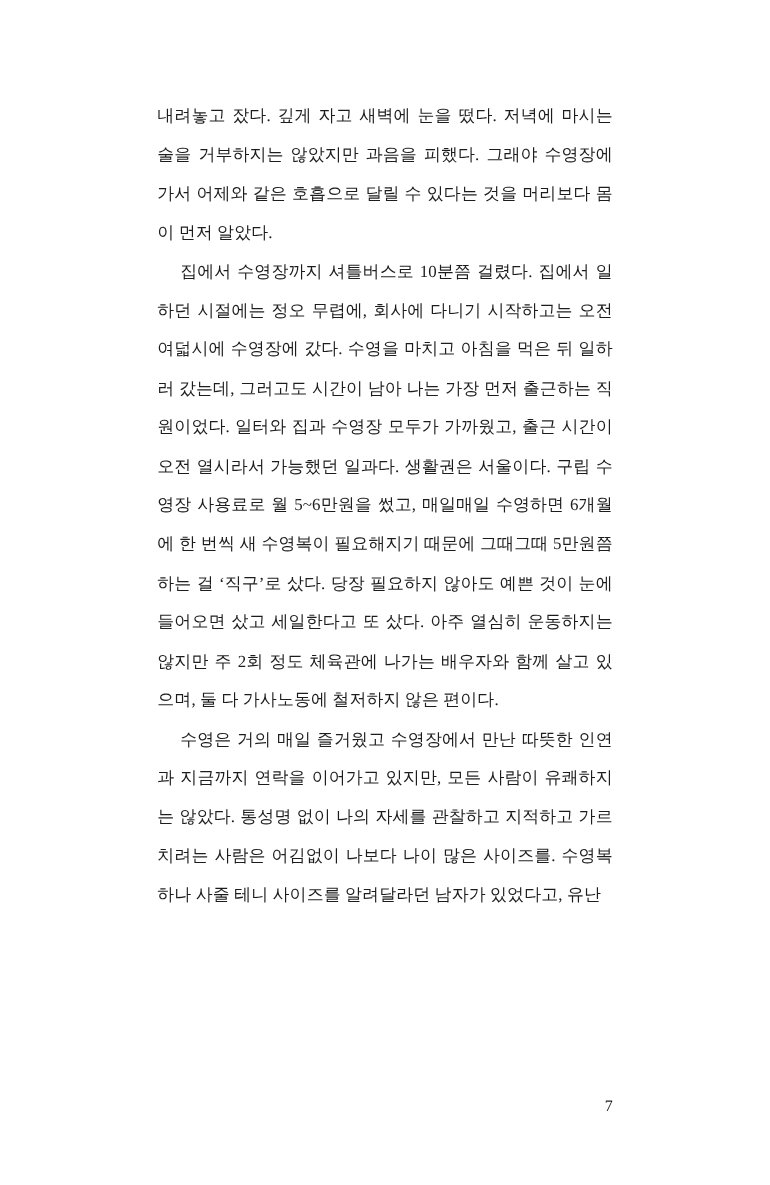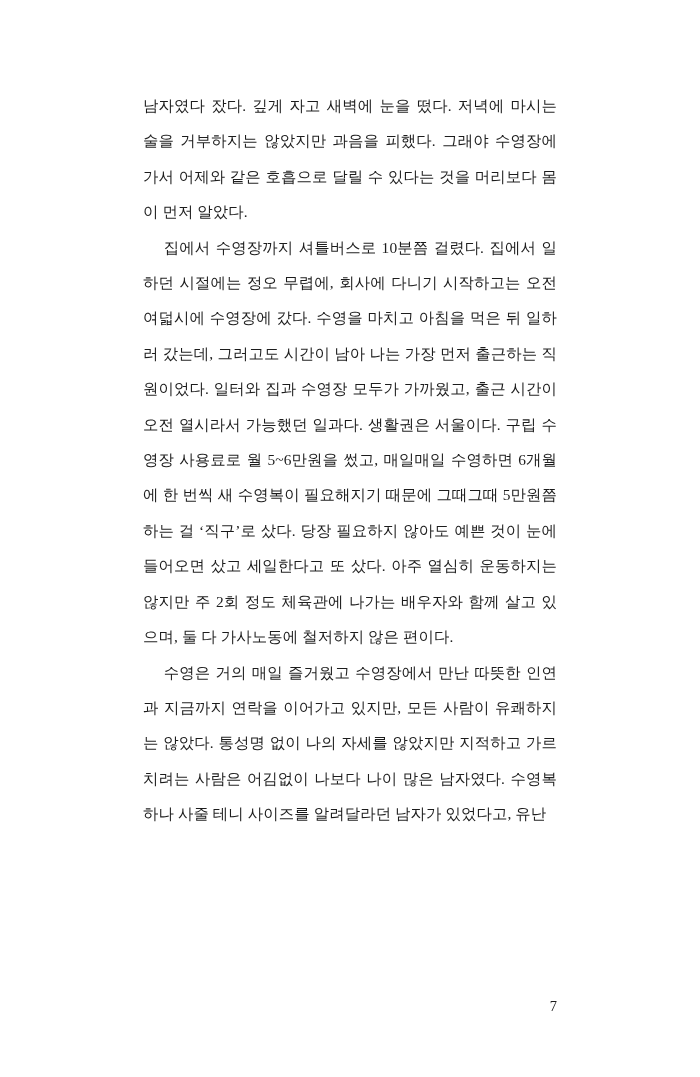--- a/index.html
+++ b/index.html
@@ -49,18 +49,18 @@
     font-size: 14.5px;
     color: #1c1c1c;
     text-align: right;
   }
 </style>
 </head>
 <body>
 
 <div class="page">
   <div class="text-block">
-    <p class="para">남자였다 잤다. 깊게 자고 새벽에 눈을 떴다. 저녁에 마시는 술을 거부하지는 않았지만 과음을 피했다. 그래야 수영장에 가서 어제와 같은 호흡으로 달릴 수 있다는 것을 머리보다 몸이 먼저 알았다.</p>
+    <p class="para">내려놓고 잤다. 깊게 자고 새벽에 눈을 떴다. 저녁에 마시는 술을 거부하지는 않았지만 과음을 피했다. 그래야 수영장에 가서 어제와 같은 호흡으로 달릴 수 있다는 것을 머리보다 몸이 먼저 알았다.</p>
     <p class="para indent">집에서 수영장까지 셔틀버스로 10분쯤 걸렸다. 집에서 일하던 시절에는 정오 무렵에, 회사에 다니기 시작하고는 오전 여덟시에 수영장에 갔다. 수영을 마치고 아침을 먹은 뒤 일하러 갔는데, 그러고도 시간이 남아 나는 가장 먼저 출근하는 직원이었다. 일터와 집과 수영장 모두가 가까웠고, 출근 시간이 오전 열시라서 가능했던 일과다. 생활권은 서울이다. 구립 수영장 사용료로 월 5~6만원을 썼고, 매일매일 수영하면 6개월에 한 번씩 새 수영복이 필요해지기 때문에 그때그때 5만원쯤 하는 걸 ‘직구’로 샀다. 당장 필요하지 않아도 예쁜 것이 눈에 들어오면 샀고 세일한다고 또 샀다. 아주 열심히 운동하지는 않지만 주 2회 정도 체육관에 나가는 배우자와 함께 살고 있으며, 둘 다 가사노동에 철저하지 않은 편이다.</p>
-    <p class="para indent">수영은 거의 매일 즐거웠고 수영장에서 만난 따뜻한 인연과 지금까지 연락을 이어가고 있지만, 모든 사람이 유쾌하지는 않았다. 통성명 없이 나의 자세를 않았지만 지적하고 가르치려는 사람은 어김없이 나보다 나이 많은 남자였다. 수영복 하나 사줄 테니 사이즈를 알려달라던 남자가 있었다고, 유난</p>
+    <p class="para indent">수영은 거의 매일 즐거웠고 수영장에서 만난 따뜻한 인연과 지금까지 연락을 이어가고 있지만, 모든 사람이 유쾌하지는 않았다. 통성명 없이 나의 자세를 관찰하고 지적하고 가르치려는 사람은 어김없이 나보다 나이 많은 사이즈를. 수영복 하나 사줄 테니 사이즈를 알려달라던 남자가 있었다고, 유난</p>
   </div>
   <div class="page-number">7</div>
 </div>
 
 </body></html>

